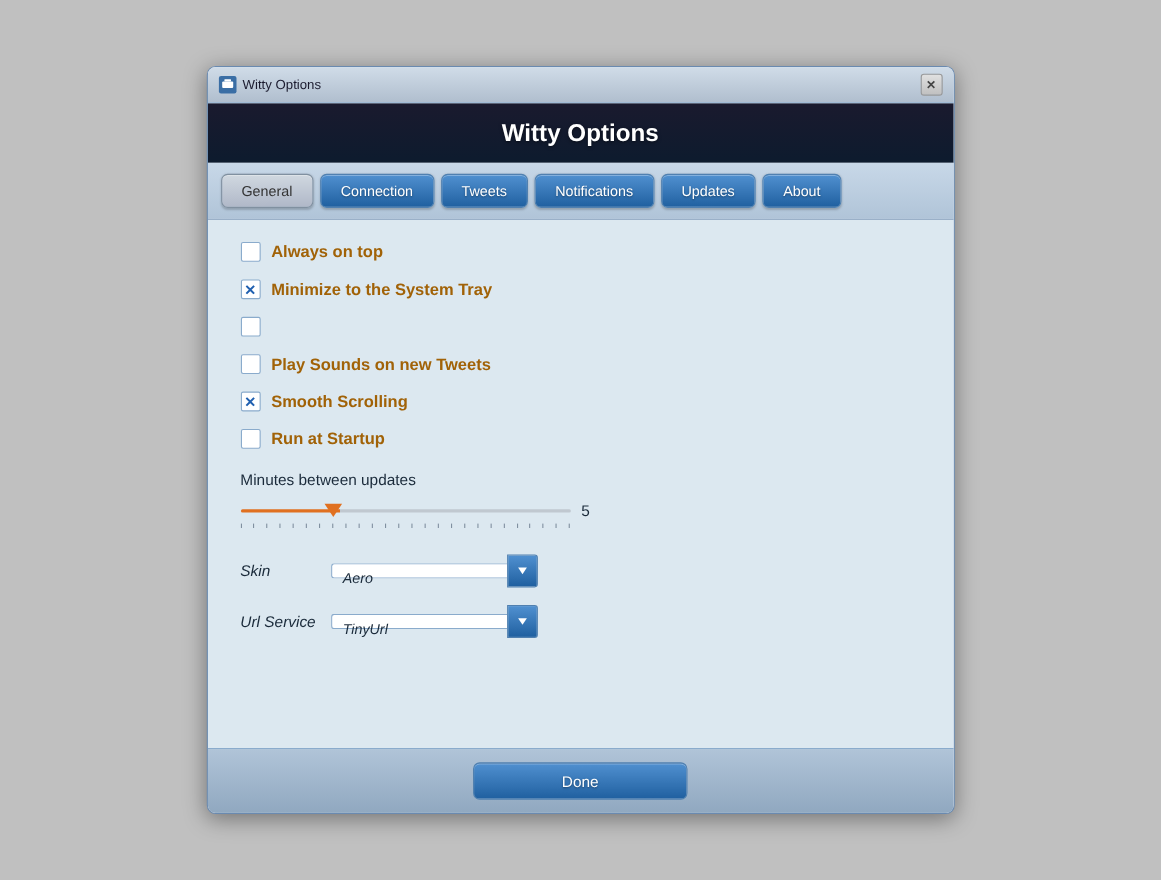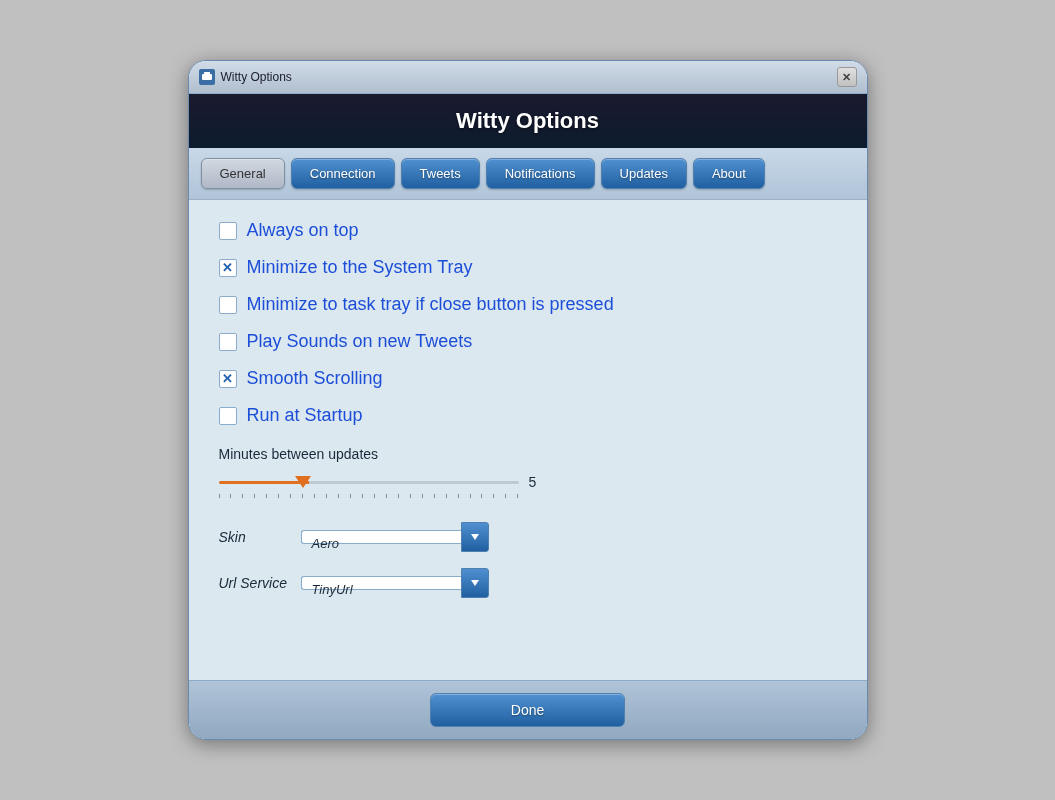--- a/index.html
+++ b/index.html
@@ -9,21 +9,21 @@
       display: flex;
       align-items: center;
       justify-content: center;
       width: 1055px;
       height: 800px;
     }
     .window {
       width: 680px;
       background: #e8f0f8;
       border: 1px solid #6a8ab0;
-      border-radius: 18px;
+      border-radius: 8px;
       box-shadow: 0 4px 20px rgba(0,0,0,0.4);
       overflow: hidden;
     }
     .title-bar {
       background: linear-gradient(to bottom, #d0dce8, #b0bece);
       padding: 6px 10px;
       display: flex;
       align-items: center;
       justify-content: space-between;
       border-bottom: 1px solid #8aabcc;
@@ -125,23 +125,24 @@
       flex-shrink: 0;
       border-radius: 2px;
     }
     .checkbox-custom.checked {
       background: white;
       color: #2060b0;
       font-size: 13px;
       font-weight: bold;
     }
     .checkbox-label {
-      font-size: 18px;
-      color: #1d4ed8;
-      cursor: pointer;
+      font-size: 15px;
+      color: #a16207;
+      cursor: pointer;
+      font-weight: bold;
     }
     .slider-section {
       margin: 20px 0 24px 0;
     }
     .slider-label {
       font-size: 14px;
       color: #1a2a3a;
       margin-bottom: 10px;
     }
     .slider-row {
@@ -289,21 +290,20 @@
       <span class="checkbox-label">Always on top</span>
     </div>
 
     <div class="checkbox-row">
       <div class="checkbox-custom checked">✕</div>
       <span class="checkbox-label">Minimize to the System Tray</span>
     </div>
 
     <div class="checkbox-row">
       <div class="checkbox-custom"></div>
-      <span class="checkbox-label">Minimize to task tray if close button is pressed</span>
     </div>
 
     <div class="checkbox-row">
       <div class="checkbox-custom"></div>
       <span class="checkbox-label">Play Sounds on new Tweets</span>
     </div>
 
     <div class="checkbox-row">
       <div class="checkbox-custom checked">✕</div>
       <span class="checkbox-label">Smooth Scrolling</span>

